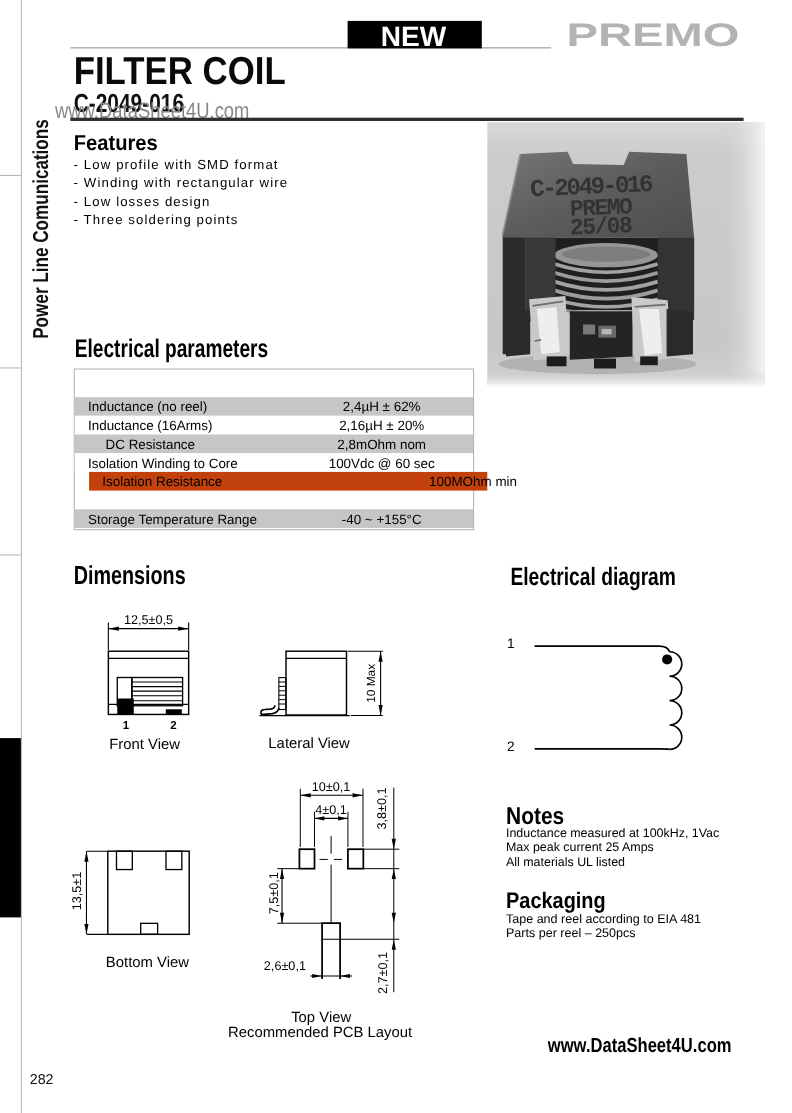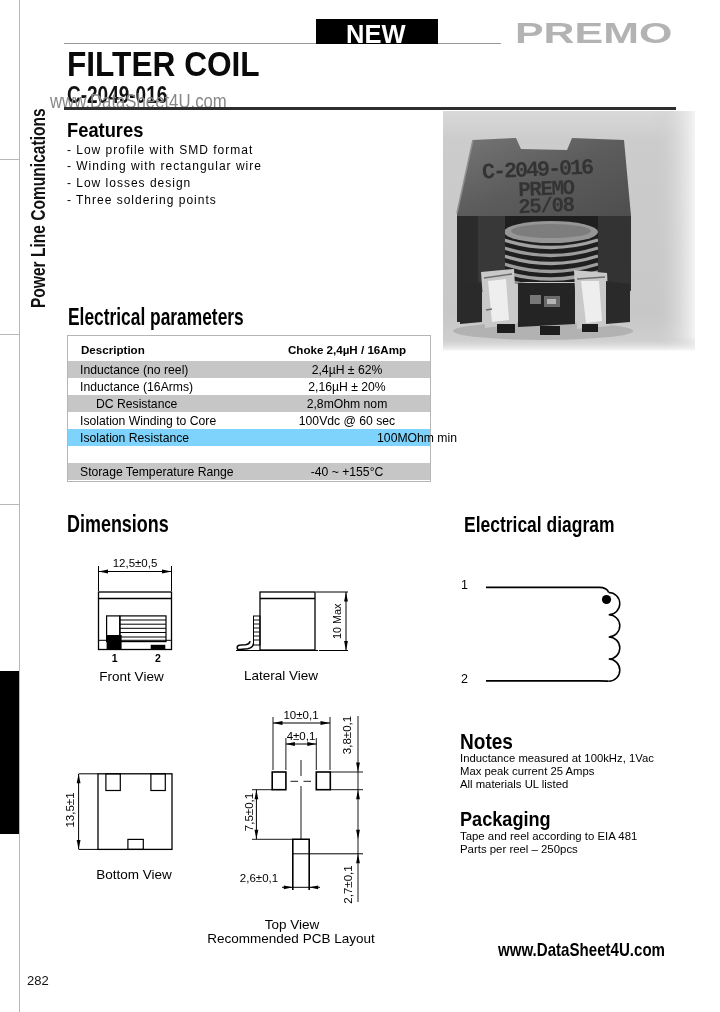--- a/index.html
+++ b/index.html
@@ -45,24 +45,20 @@
     - Low profile with SMD format<br>
     - Winding with rectangular wire<br>
     - Low losses design<br>
     - Three soldering points
   </div>
 
   <div class="abs" style="left:67.6px;top:304.1px;font-size:23.2px;font-weight:bold;color:#000;transform-origin:0 0;transform:scaleX(0.749);white-space:nowrap;">Electrical parameters</div>
 
   <div class="abs" style="left:67px;top:335px;width:362px;height:145px;border:1px solid #b5b5b5;background:#fff;font-size:12.2px;color:#000;">
 
-    <div style="position:absolute;left:0;top:0;width:100%;height:25px;">
-      <span style="position:absolute;left:13px;top:7px;font-weight:bold;font-size:11.6px;">Description</span>
-      <span style="position:absolute;left:169px;top:7px;width:220px;text-align:center;font-weight:bold;font-size:11.6px;">Choke 2,4µH / 16Amp</span>
-    </div>
 
     <div style="position:absolute;left:0;top:25px;width:100%;height:17px;background:#c6c6c6;">
       <span style="position:absolute;left:12px;top:2px;">Inductance (no reel)</span>
       <span style="position:absolute;left:169px;top:2px;width:220px;text-align:center;">2,4µH ± 62%</span>
     </div>
 
     <div style="position:absolute;left:0;top:42px;width:100%;height:17px;background:#fff;">
       <span style="position:absolute;left:12px;top:2px;">Inductance (16Arms)</span>
       <span style="position:absolute;left:169px;top:2px;width:220px;text-align:center;">2,16µH ± 20%</span>
     </div>
@@ -70,21 +66,21 @@
     <div style="position:absolute;left:0;top:59px;width:100%;height:17px;background:#c6c6c6;">
       <span style="position:absolute;left:28px;top:2px;">DC Resistance</span>
       <span style="position:absolute;left:169px;top:2px;width:220px;text-align:center;">2,8mOhm nom</span>
     </div>
 
     <div style="position:absolute;left:0;top:76px;width:100%;height:17px;background:#fff;">
       <span style="position:absolute;left:12px;top:2px;">Isolation Winding to Core</span>
       <span style="position:absolute;left:169px;top:2px;width:220px;text-align:center;">100Vdc @ 60 sec</span>
     </div>
 
-    <div style="position:absolute;left:0;top:93px;width:100%;height:17px;background:#7dd3fc;">
+    <div style="position:absolute;left:13px;top:93px;width:100%;height:17px;background:#c2410c;">
       <span style="position:absolute;left:12px;top:2px;">Isolation Resistance</span>
       <span style="position:absolute;left:169px;top:2px;width:220px;text-align:right;">100MOhm min</span>
     </div>
 
 
     <div style="position:absolute;left:0;top:127px;width:100%;height:17px;background:#c6c6c6;">
       <span style="position:absolute;left:12px;top:2px;">Storage Temperature Range</span>
       <span style="position:absolute;left:169px;top:2px;width:220px;text-align:center;">-40 ~ +155°C</span>
     </div>
   </div>

